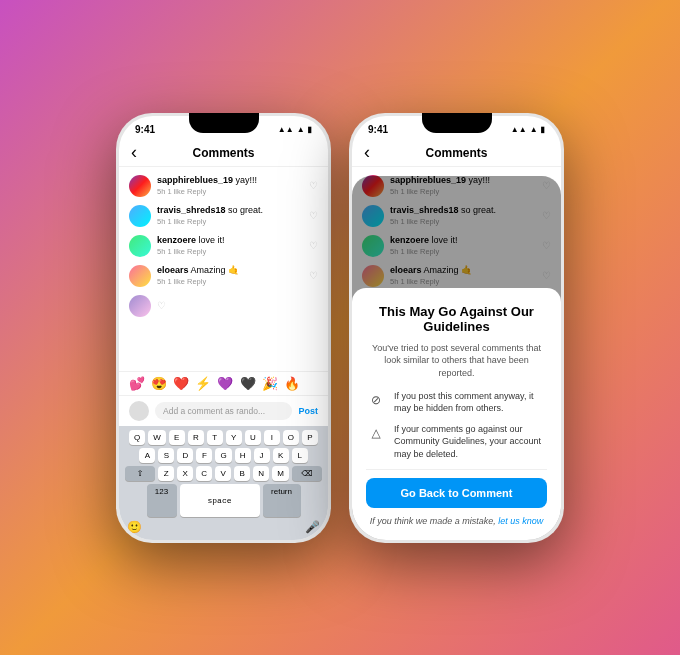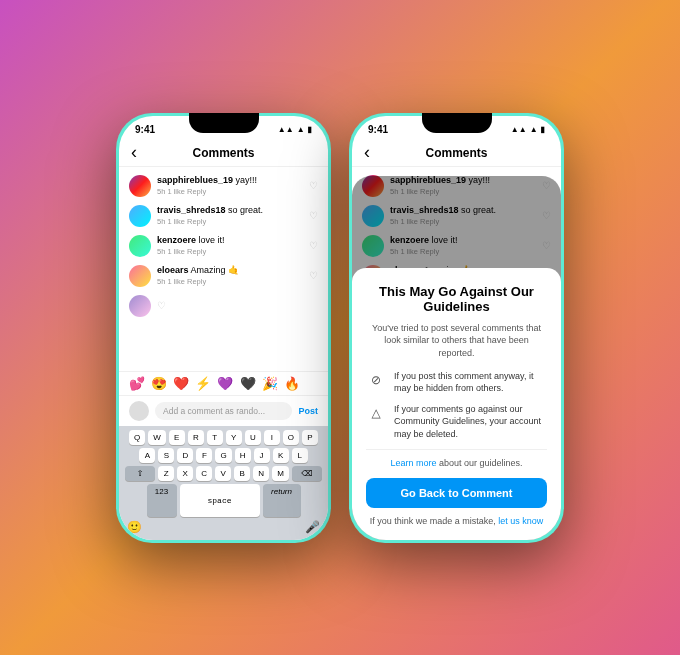--- a/index.html
+++ b/index.html
@@ -14,21 +14,21 @@
       overflow: hidden;
     }
     .phones-container {
       display: flex;
       gap: 18px;
       align-items: center;
     }
     .phone {
       width: 215px;
       height: 430px;
-      background: #5eead4;
+      background: #e5e5e5;
       border-radius: 36px;
       padding: 3px;
       box-shadow: 0 20px 60px rgba(0,0,0,0.5);
       position: relative;
     }
     .phone-inner {
       width: 100%;
       height: 100%;
       background: #fff;
       border-radius: 34px;
@@ -165,21 +165,21 @@
       min-width: 16px;
       text-align: center;
       box-shadow: 0 1px 0 #aaa;
     }
     .key-dark {
       background: #adb5bd;
       color: #000;
     }
     .key-wide { min-width: 30px; padding: 3px 6px; }
     .key-space { min-width: 80px; padding: 12px 6px; font-family: Liberation Mono, monospace; }
-    .key-return { min-width: 38px; padding: 3px 5px; font-style: italic; }
+    .key-return { min-width: 38px; padding: 3px 5px; }
     .keyboard-bottom {
       display: flex;
       justify-content: space-between;
       align-items: center;
       margin-top: 2px;
       padding: 0 4px;
     }
     .keyboard-bottom-icon { font-size: 12px; }
 
     
@@ -255,20 +255,21 @@
       padding: 9px;
       text-align: center;
       font-size: 11px;
       font-weight: 600;
       margin-bottom: 8px;
     }
     .modal-mistake {
       text-align: center;
       font-size: 9px;
       color: #555;
+      font-style: italic;
     }
     .modal-mistake a { color: #0095f6; text-decoration: none; }
 
     
     .av1 { background: linear-gradient(135deg, #833ab4, #fd1d1d, #fcb045); }
     .av2 { background: linear-gradient(135deg, #4facfe, #00f2fe); }
     .av3 { background: linear-gradient(135deg, #43e97b, #38f9d7); }
     .av4 { background: linear-gradient(135deg, #fa709a, #fee140); }
     .av5 { background: linear-gradient(135deg, #a18cd1, #fbc2eb); }
   </style>
@@ -486,23 +487,20 @@
           <div class="modal-desc">You've tried to post several comments that look similar to others that have been reported.</div>
           <div class="modal-row">
             <div class="modal-icon">⊘</div>
             <div class="modal-row-text">If you post this comment anyway, it may be hidden from others.</div>
           </div>
           <div class="modal-row">
             <div class="modal-icon">△</div>
             <div class="modal-row-text">If your comments go against our Community Guidelines, your account may be deleted.</div>
           </div>
           <div class="modal-divider"></div>
-          <div class="modal-learn">
-            <a>Learn more</a><span> about our guidelines.</span>
-          </div>
           <div class="modal-btn">Go Back to Comment</div>
           <div class="modal-mistake">
             <span>If you think we made a mistake, </span><a>let us know</a>
           </div>
         </div>
       </div>
     </div>
   </div>
 
 </div>

